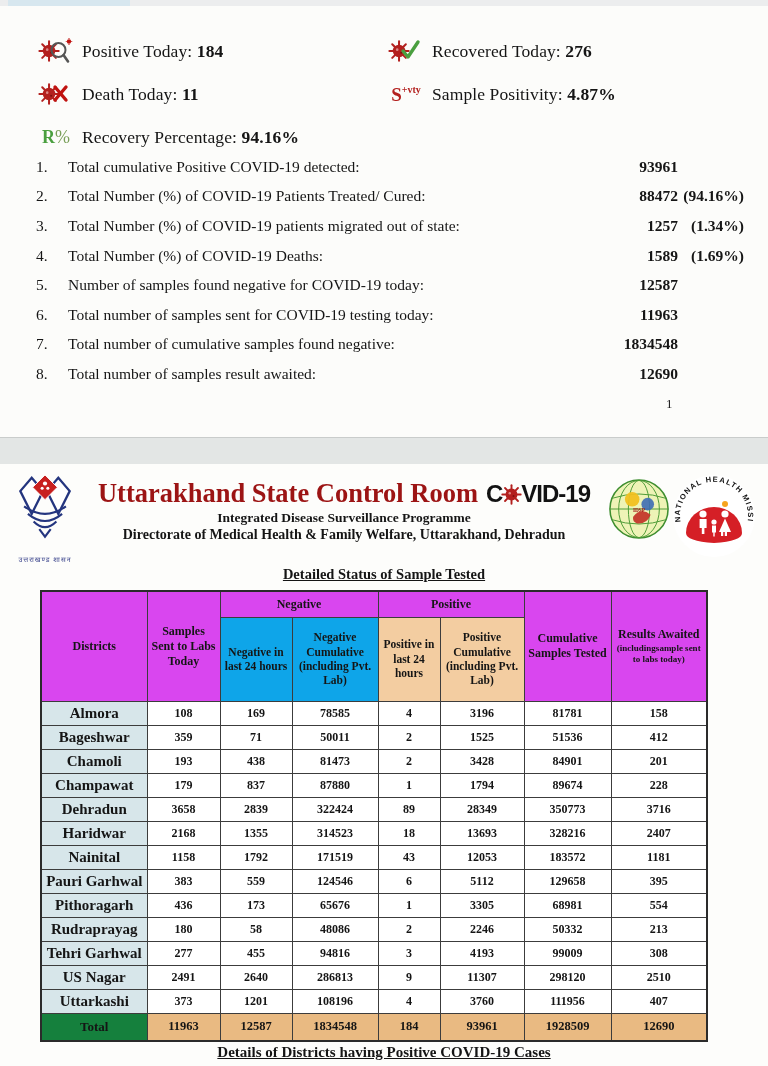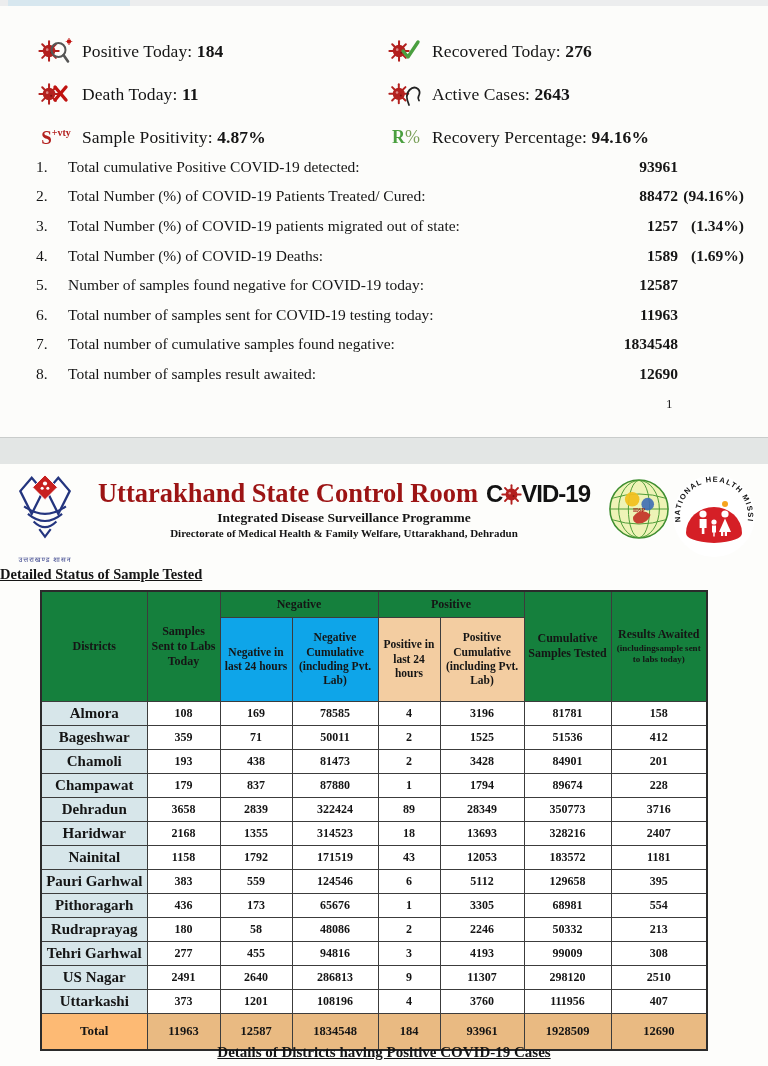--- a/index.html
+++ b/index.html
@@ -40,40 +40,40 @@
   .p2header{position:absolute;top:10px;left:10px;width:748px;height:92px;display:flex;align-items:flex-start;}
   .state-logo{flex:0 0 70px;text-align:center;}
   .state-logo .caption{font-size:7px;color:#37408a;margin-top:1px;letter-spacing:1px;}
   .head-center{flex:1;text-align:center;padding-top:6px;}
   .title-line{display:flex;justify-content:center;align-items:flex-end;gap:8px;}
   .main-title{color:#9c1414;font-weight:bold;font-size:26.5px;line-height:1.05;white-space:nowrap;}
   .covid-wrap{display:flex;align-items:center;font-weight:bold;font-size:24px;color:#121212;
               font-family:"Liberation Sans","DejaVu Sans",sans-serif;letter-spacing:-1px;}
   .covid-wrap svg{margin:0 -1px;}
   .subtitle1{font-weight:bold;font-size:13.5px;margin-top:2px;}
-  .subtitle2{font-weight:bold;font-size:11px;margin-top:1px;}
+  .subtitle2{font-weight:bold;font-size:14px;margin-top:1px;}
   .idsp-logo{flex:0 0 64px;padding-top:4px;}
   .nhm-logo{flex:0 0 86px;}
 
-  .section-title{position:absolute;top:102px;left:0;width:768px;text-align:left;
+  .section-title{position:absolute;top:102px;left:0;width:768px;text-align:center;
                  font-size:14.5px;font-weight:bold;text-decoration:underline;}
 
   table.sample{position:absolute;top:126px;left:40px;border-collapse:collapse;table-layout:fixed;
                border:2px solid #2b2b2b;background:#fff;}
   table.sample th,table.sample td{border:1px solid #3c3c3c;padding:0 2px;box-sizing:border-box;}
-  th.blue{background:#15803d;font-size:12px;line-height:1.25;}
+  th.blue{background:#d946ef;font-size:12px;line-height:1.25;}
   th.green{background:#0ea5e9;font-size:11.5px;line-height:1.25;}
   th.orange{background:#f3cda1;font-size:11.5px;line-height:1.25;}
   th.group{height:26px;border-bottom:3px solid #4e4e4e;}
   tr.subhead th{height:84px;}
   .note{display:block;font-size:9px;line-height:1.2;margin-top:1px;}
   td{height:24px;text-align:center;font-size:12px;font-weight:bold;}
   th.dname{background:#d7e6ea;text-align:center;padding-left:7px;font-size:15px;height:24px;}
   tr.totalrow td{background:#e9ba82;height:25px;font-size:12.5px;}
-  tr.totalrow th{background:#fdba74;text-align:center;font-size:13px;height:37px;}
+  tr.totalrow th{background:#15803d;text-align:center;font-size:13px;height:28px;}
 
   .footer-title{position:absolute;top:580px;left:0;width:768px;text-align:center;
                 font-size:15px;font-weight:bold;text-decoration:underline;}
 </style>
 </head>
 <body>
 
 <svg width="0" height="0" style="position:absolute" aria-hidden="true">
   <defs>
     <g id="virus-core">
@@ -133,29 +133,20 @@
       <span class="icon">
         <svg width="36" height="27" viewBox="0 0 36 27">
           <use href="#virus-core" transform="translate(0,2) scale(0.92)"></use>
           <line x1="17" y1="6" x2="28" y2="19" stroke="#c01310" stroke-width="3.4" stroke-linecap="round"></line>
           <line x1="28" y1="6" x2="17" y2="19" stroke="#c01310" stroke-width="3.4" stroke-linecap="round"></line>
         </svg>
       </span>
       <span class="stat-text"><span>Death Today:</span> <b>11</b></span>
     </div>
 
-    <div class="stat">
-      <span class="icon">
-        <svg width="36" height="27" viewBox="0 0 36 27">
-          <use href="#virus-core" transform="translate(0,2) scale(0.9)"></use>
-          <path d="M21 24 Q16.5 14 21.5 9 Q26 4.5 30 8 Q33 11 30.5 15.5 Q29.5 17.5 31 19.5" fill="none" stroke="#222" stroke-width="1.8" stroke-linecap="round"></path>
-        </svg>
-      </span>
-      <span class="stat-text"><span>Active Cases:</span> <b>2643</b></span>
-    </div>
 
     <div class="stat">
       <span class="icon txticon-s">
           <span>S</span>
           <sup>+vty</sup>
         </span>
       <span class="stat-text"><span>Sample Positivity:</span> <b>4.87%</b></span>
     </div>
 
     <div class="stat">

